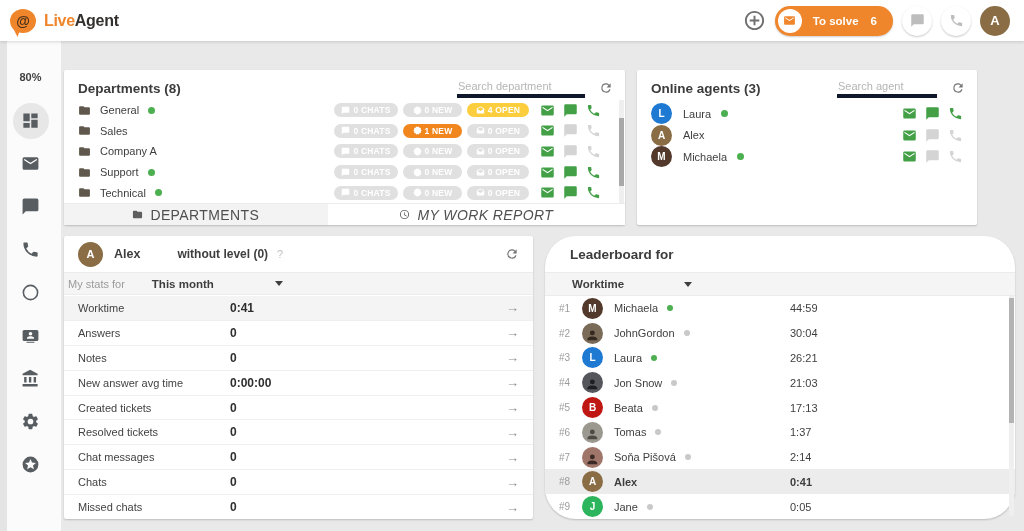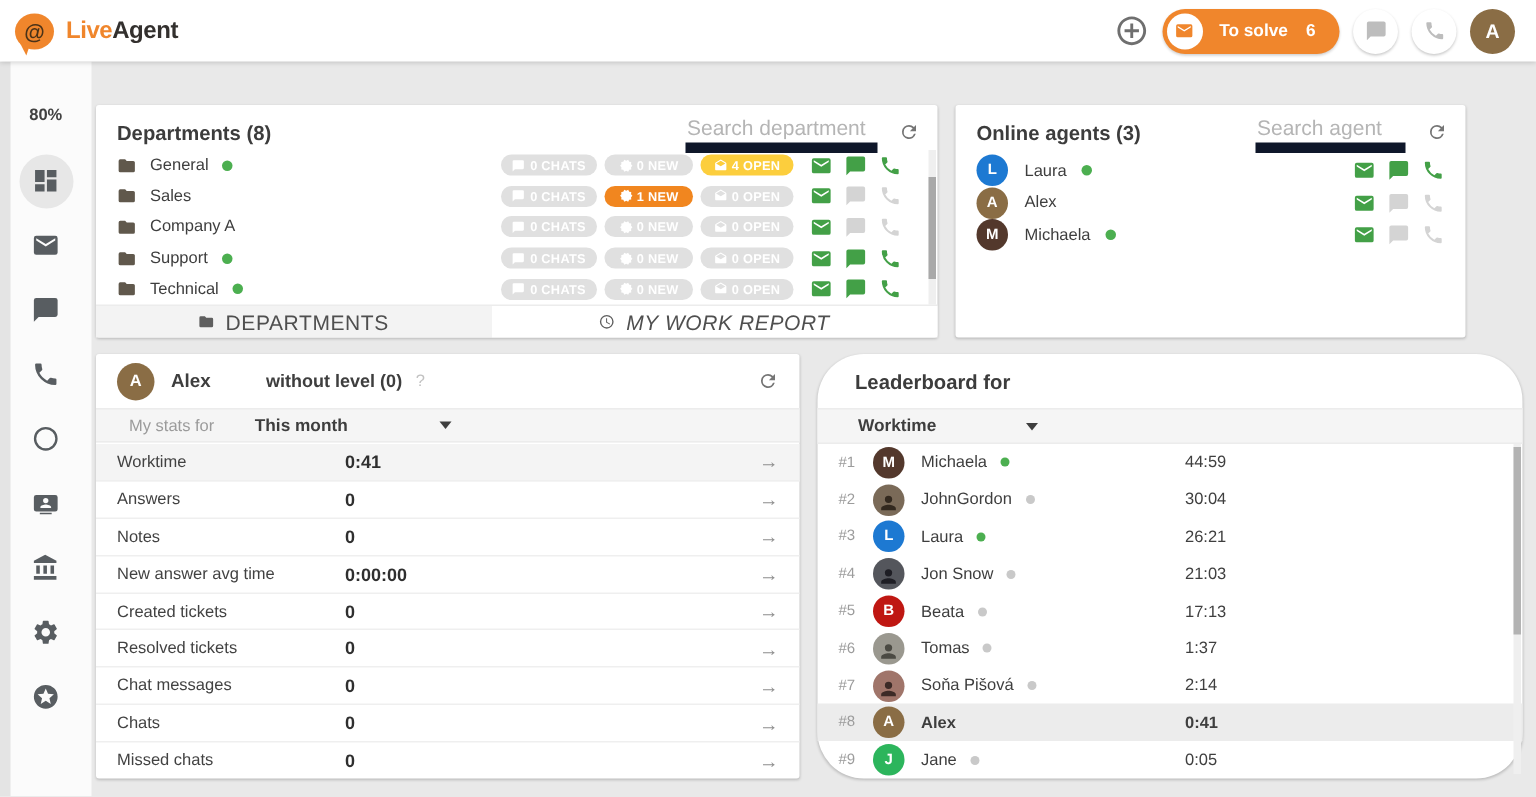--- a/index.html
+++ b/index.html
@@ -46,22 +46,22 @@
 
   
   .panel{position:absolute;background:#fff;border-radius:2px;box-shadow:0 1px 2px rgba(0,0,0,.2);}
   .panel-departments{left:64px;top:70px;width:561px;height:155px;}
   .panel-agents{left:637px;top:70px;width:340px;height:155px;}
   .panel-stats{left:64px;top:236px;width:469px;height:283px;}
   .panel-leaderboard{left:545px;top:236px;width:470px;height:283px;border-radius:31px;}
 
   .panel-head{display:flex;align-items:center;height:30px;padding:6px 12px 0 14px;}
   .panel-title{font-size:13.5px;font-weight:700;color:#3c3c3c;}
-  .search{margin-left:auto;margin-right:14px;width:128px;border:none;border-bottom:7px solid #0f172a;
-          font-size:14px;color:#666;outline:none;padding:2px 1px;background:transparent;
+  .search{margin-left:auto;margin-right:14px;width:128px;border:none;border-bottom:4px solid #0f172a;
+          font-size:11px;color:#666;outline:none;padding:2px 1px;background:transparent;
           font-family:"Liberation Sans",sans-serif;}
   .search::placeholder{color:#b5b5b5;}
   .refresh{width:14px;height:14px;color:#757575;cursor:pointer;flex:none;}
 
   
   .dept-rows{position:absolute;left:0;right:0;top:30px;height:103px;overflow:hidden;}
   .dept-row{display:flex;align-items:center;height:20.6px;padding:0 24px 0 14px;cursor:pointer;}
   .fic{width:13px;height:13px;color:#60584c;flex:none;}
   .dept-name{font-size:11px;color:#3e3e3e;margin-left:9px;}
   .dot{width:7px;height:7px;border-radius:50%;flex:none;}
@@ -101,21 +101,21 @@
   .av{border-radius:50%;color:#fff;font-weight:700;display:flex;align-items:center;justify-content:center;flex:none;}
   .av .person{width:70%;height:70%;margin-top:18%;}
 
   
   .stats-head{display:flex;align-items:center;height:36px;padding:0 14px;}
   .stats-name{font-size:12.5px;font-weight:700;margin-left:11px;}
   .stats-level{font-size:12px;font-weight:700;margin-left:37px;}
   .stats-help{font-size:11px;color:#c2c2c2;margin-left:9px;}
   .stats-head .refresh{margin-left:auto;}
   .stats-filter{display:flex;align-items:center;height:23px;background:#f5f5f5;
-        border-top:1px solid #ececec;border-bottom:1px solid #ececec;padding:0 22px;}
+        border-top:1px solid #ececec;border-bottom:1px solid #ececec;padding:0 4px;}
   .filter-label{font-size:11px;color:#9b9b9b;}
   .filter-value{font-size:11.5px;font-weight:700;margin-left:27px;cursor:pointer;display:flex;align-items:center;}
   .caret{width:0;height:0;border-left:4px solid transparent;border-right:4px solid transparent;
         border-top:5px solid #3e3e3e;display:inline-block;}
   .stats-filter .caret{margin-left:61px;cursor:pointer;}
   .stat-rows{position:absolute;left:0;right:0;top:60px;bottom:0;display:flex;flex-direction:column;}
   .stat-row{flex:1;display:flex;align-items:center;position:relative;border-bottom:1px solid #efefef;
         padding:0 14px;cursor:pointer;}
   .stat-row:last-child{border-bottom:none;}
   .stat-row.hl{background:#f4f4f4;}

